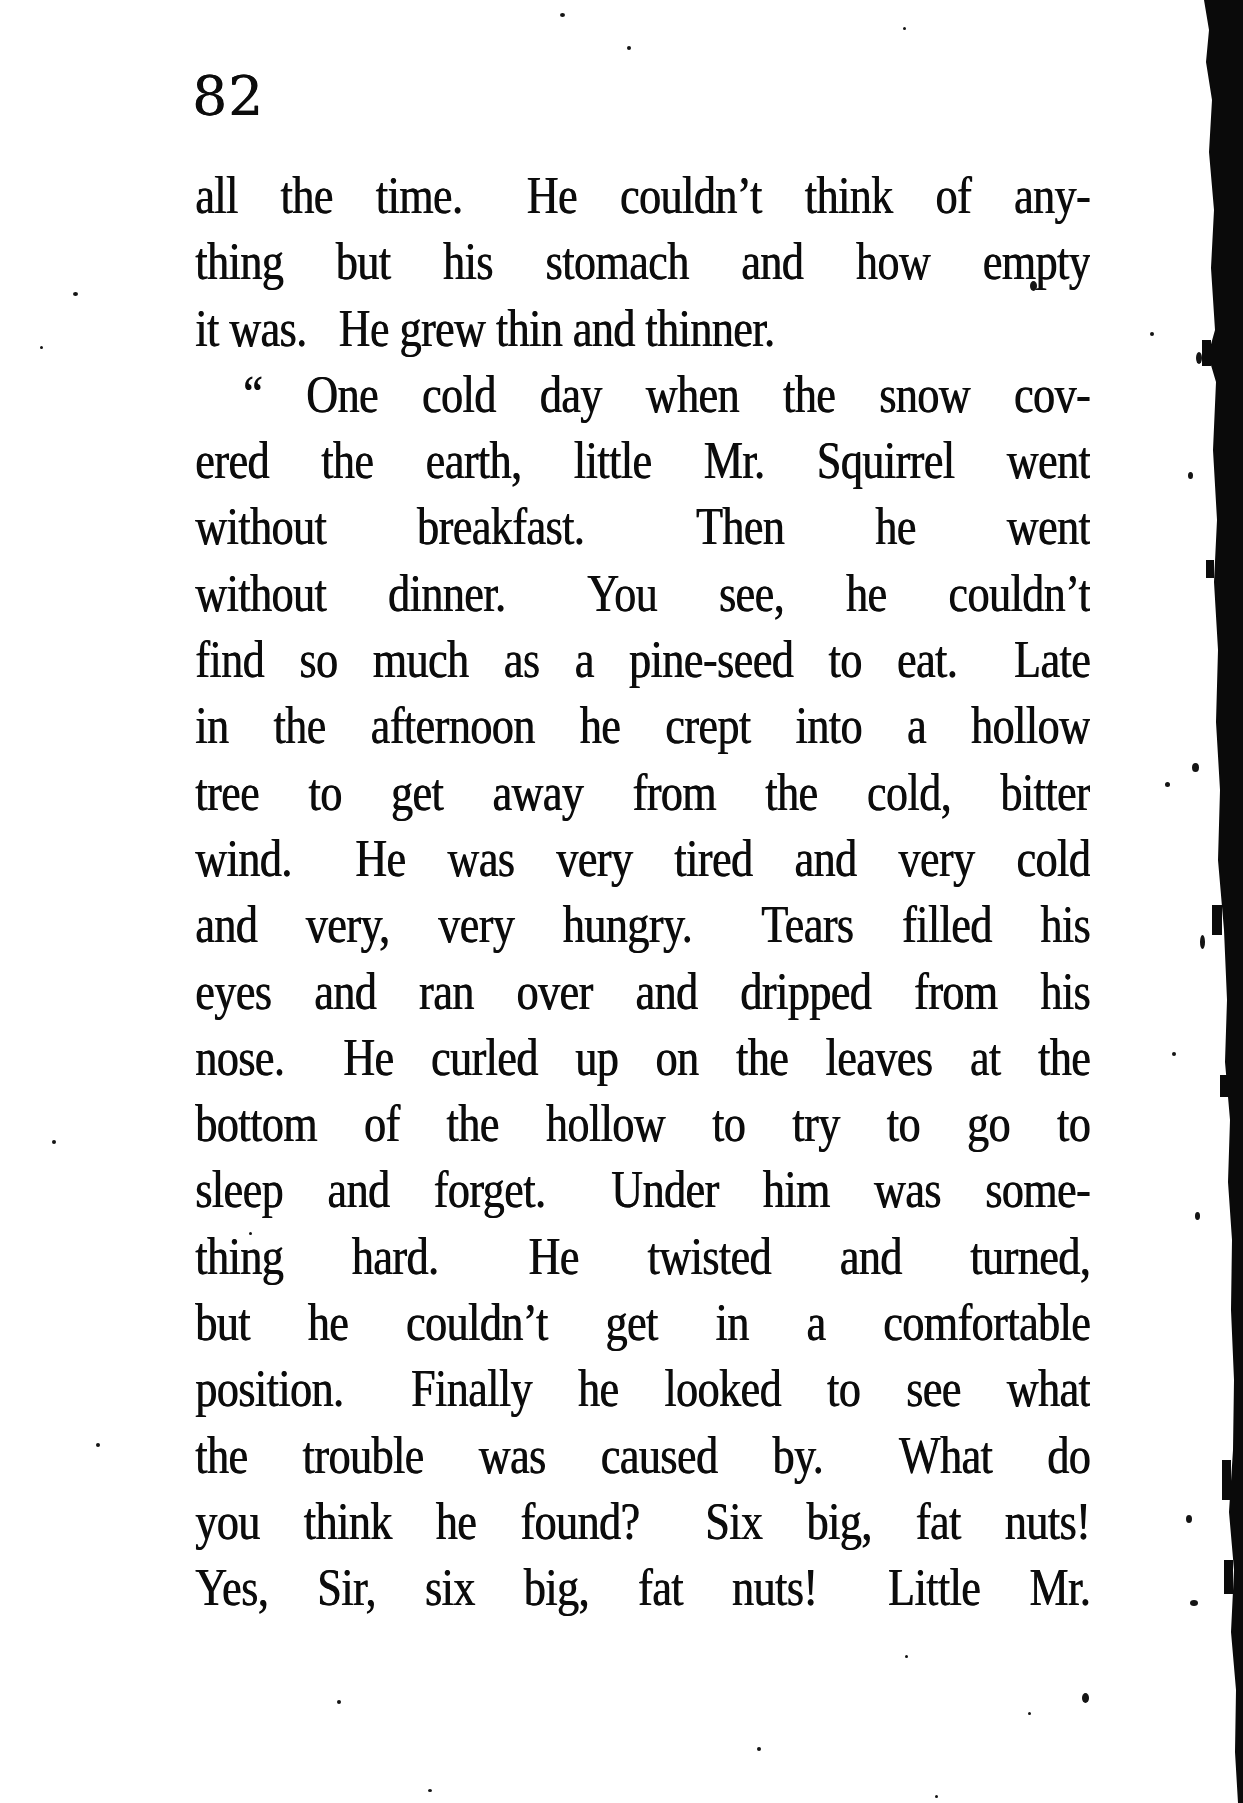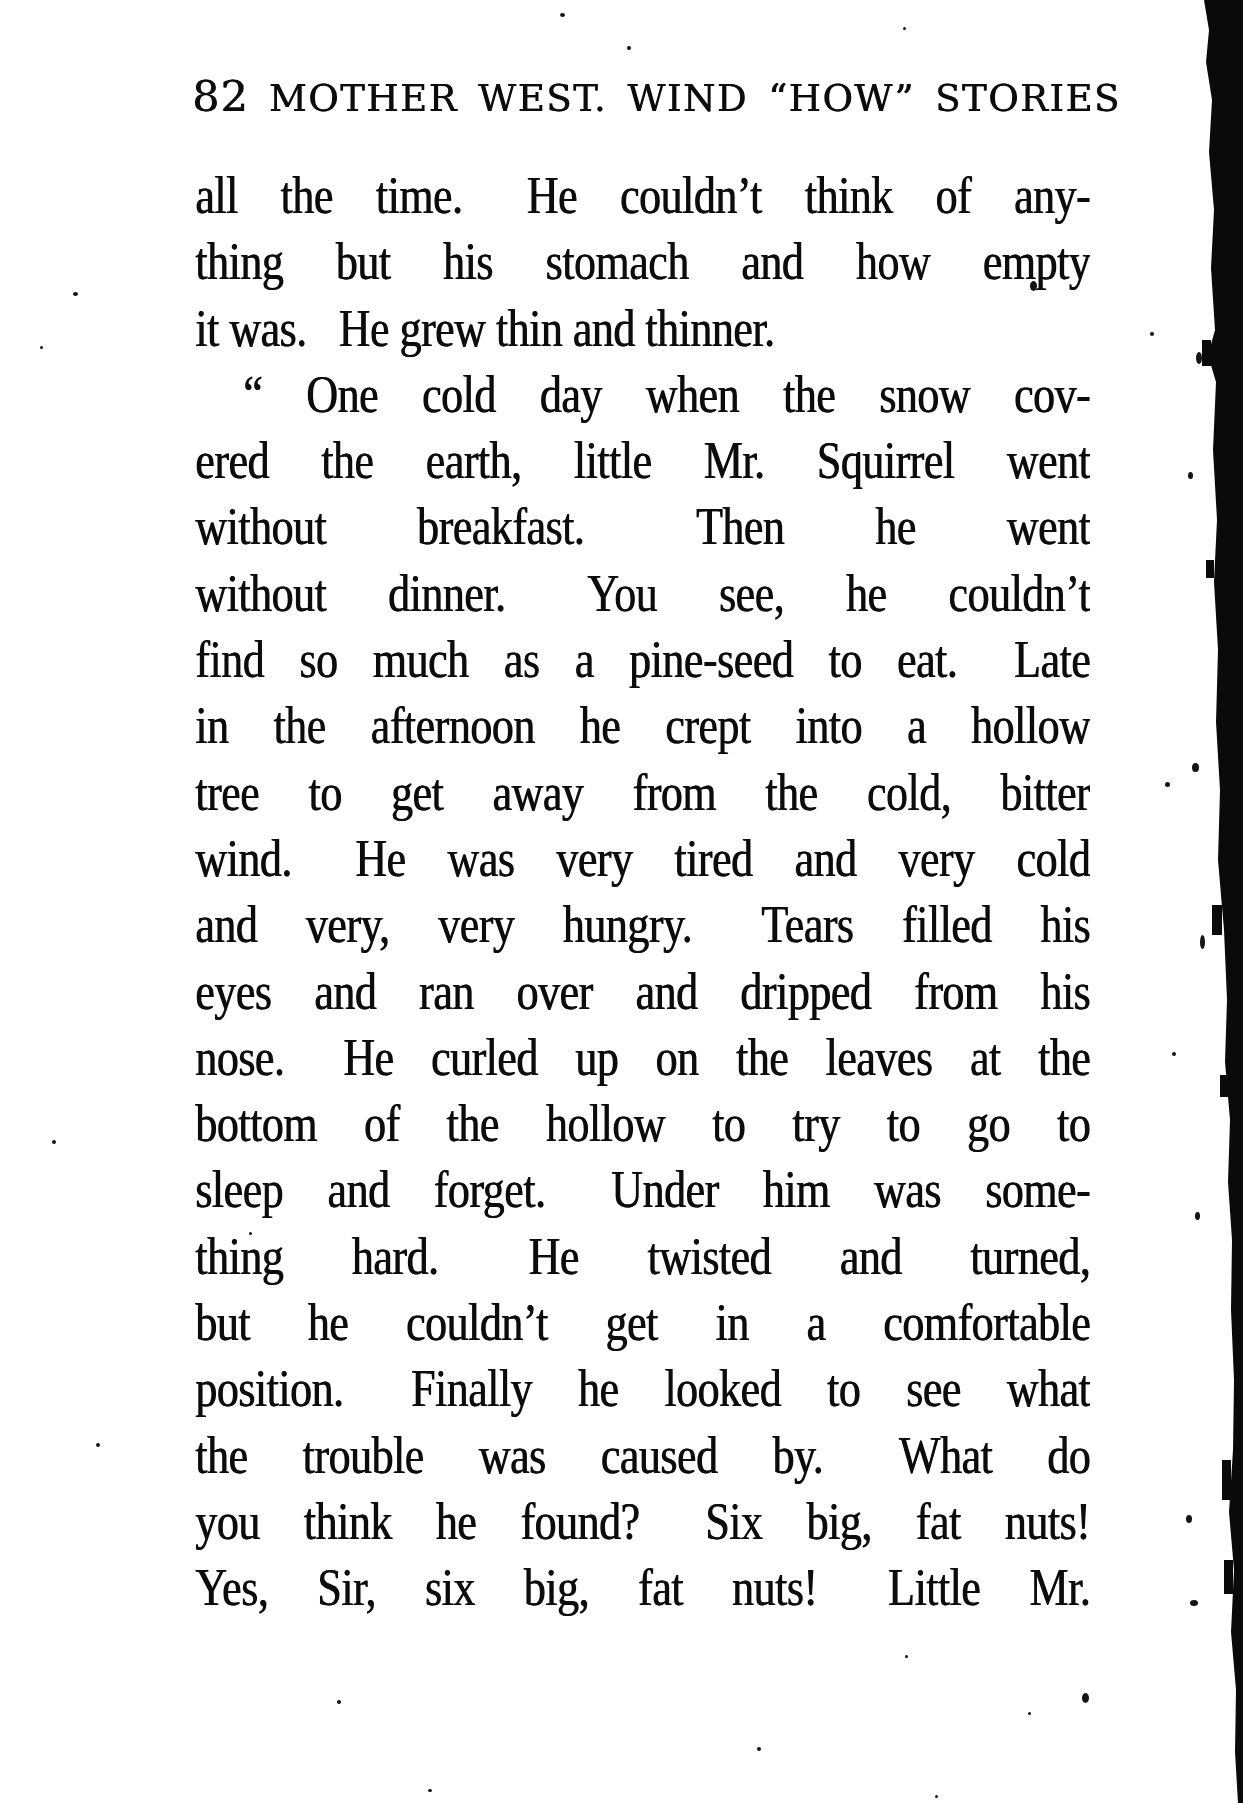--- a/index.html
+++ b/index.html
@@ -15,24 +15,24 @@
   
   .header {
     position: absolute;
     left: 192px;
     top: 74px;
     display: flex;
     align-items: baseline;
     white-space: nowrap;
   }
   .pagenum {
-    font-size: 43px;
+    font-size: 55px;
     line-height: 44px;
     letter-spacing: 1px;
-    margin-right: 20px;
+    margin-right: 28px;
     text-shadow: 0.6px 0 0 currentColor;
   }
   .runtitle {
     font-size: 37px;
     line-height: 44px;
     letter-spacing: 1.5px;
     word-spacing: 7px;
     text-shadow: 0.6px 0 0 currentColor;
   }
   
@@ -77,21 +77,20 @@
     border-radius: 50%;
   }
 </style>
 </head>
 <body>
 
 <div class="page">
 
   <div class="header">
     <span class="pagenum">82</span>
-    <span class="runtitle">MOTHER WEST. WIND “HOW” STORIES</span>
   </div>
 
   <div class="textblock" id="textblock">
       <div class="line j">all the time.  He couldn’t think of any-</div>
       <div class="line j">thing but his stomach and how empty</div>
       <div class="line">it was.  He grew thin and thinner.</div>
       <div class="line j ind">“ One cold day when the snow cov-</div>
       <div class="line j">ered the earth, little Mr. Squirrel went</div>
       <div class="line j">without breakfast.  Then he went</div>
       <div class="line j">without dinner.  You see, he couldn’t</div>

